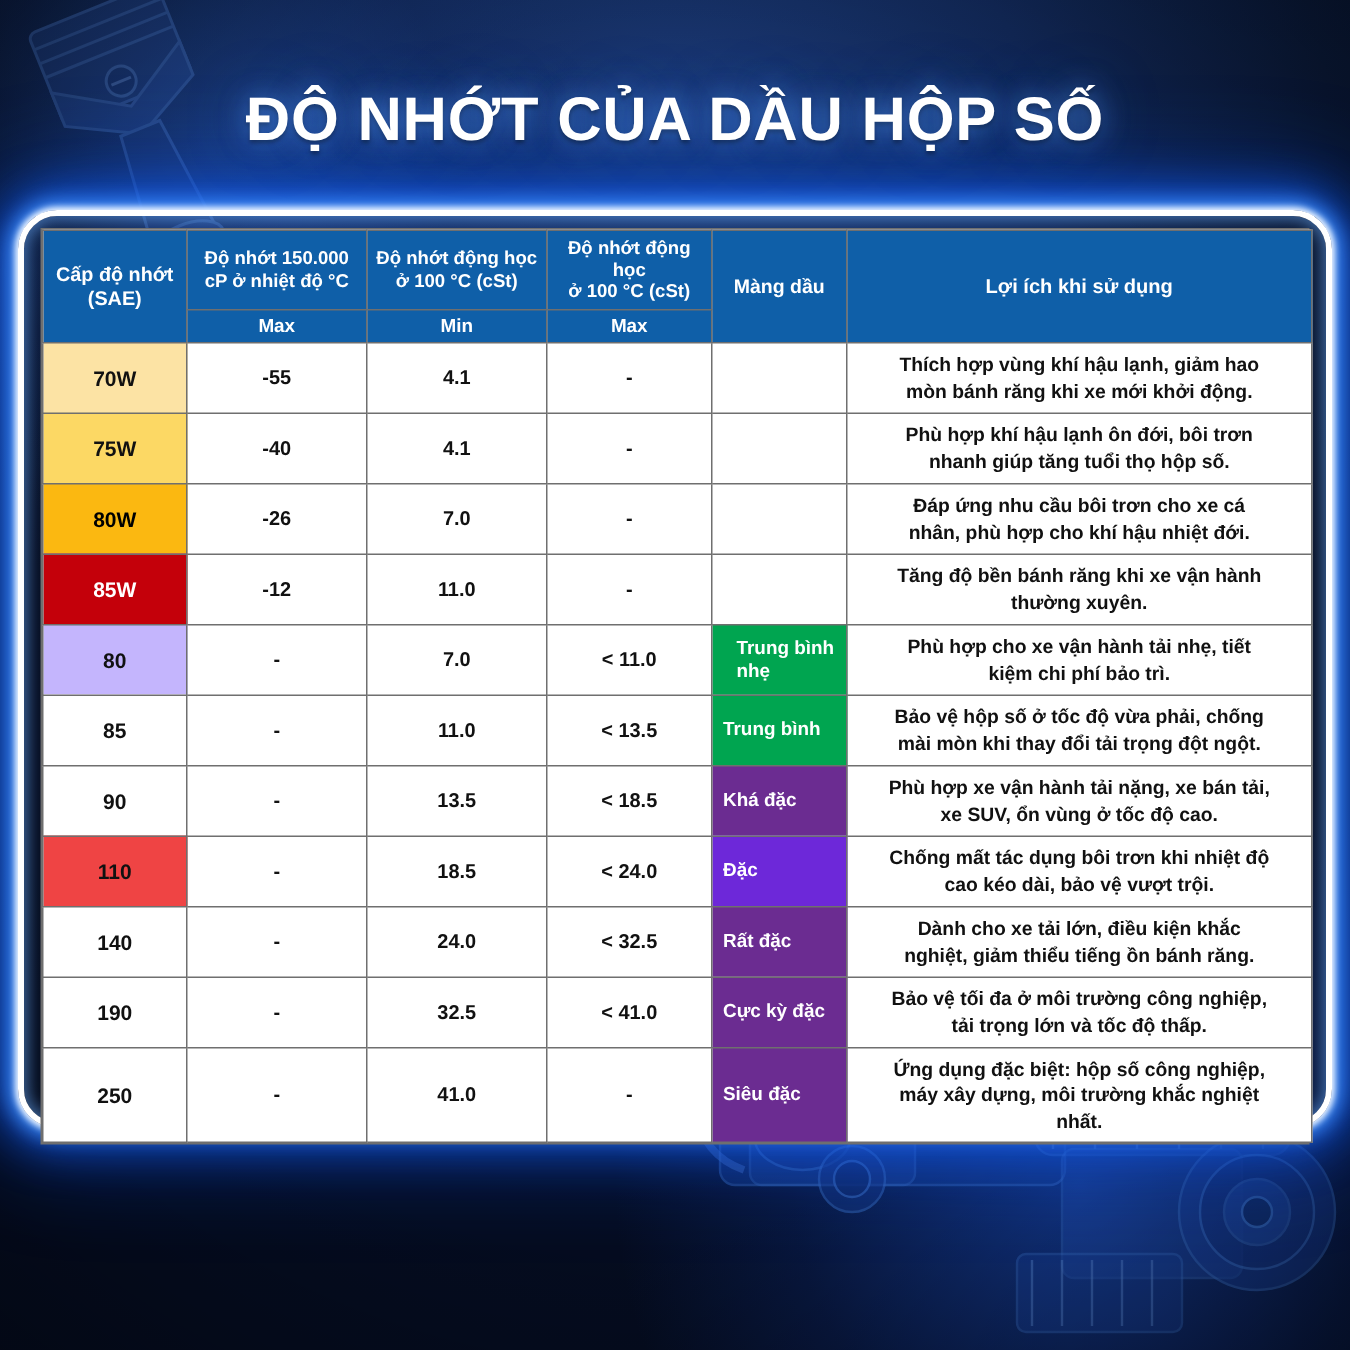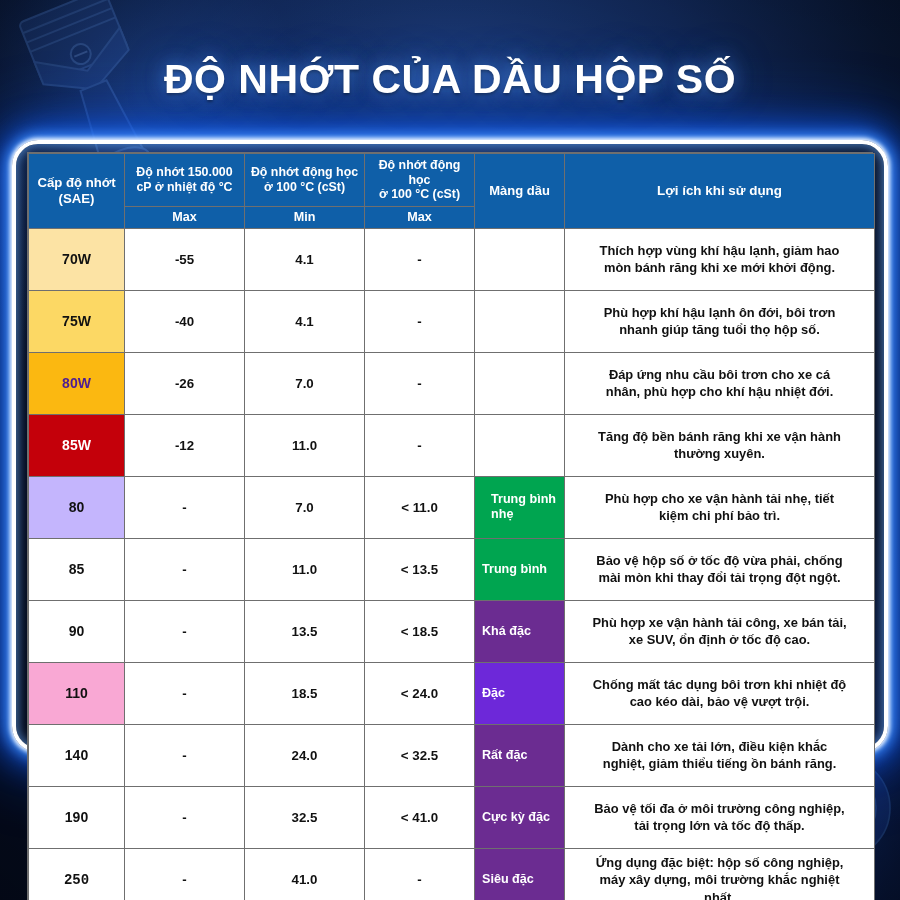--- a/index.html
+++ b/index.html
@@ -134,21 +134,21 @@
   .hd-sub   { font-size: 12.6px; font-weight: bold; padding: 3px 2px; }
   .hd-film  { font-size: 13px; }
   .hd-ben   { font-size: 13.4px; }
 
   
   .c-sae {
     text-align: center;
     font-weight: bold;
     font-size: 14px;
     color: #111111;
-    height: 62px;
+    height: 47px;
   }
   .c-num {
     text-align: center;
     font-weight: bold;
     font-size: 13.3px;
     color: #111111;
   }
   .c-film {
     font-weight: bold;
     font-size: 12.6px;
@@ -291,21 +291,21 @@
           </tr>
           <tr>
             <td class="c-sae" style="background: rgb(252, 216, 100); color: rgb(17, 17, 17); margin-left: 28px;">75W</td>
             <td class="c-num">-40</td>
             <td class="c-num">4.1</td>
             <td class="c-num">-</td>
             <td class="c-film empty" style="background: rgb(255, 255, 255);"></td>
             <td class="c-ben">Phù hợp khí hậu lạnh ôn đới, bôi trơn nhanh giúp tăng tuổi thọ hộp số.</td>
           </tr>
           <tr>
-            <td class="c-sae" style="background: rgb(251, 184, 17); color: #4c1d95;">80W</td>
+            <td class="c-sae" style="background: rgb(251, 184, 17); color: #000000;">80W</td>
             <td class="c-num">-26</td>
             <td class="c-num">7.0</td>
             <td class="c-num">-</td>
             <td class="c-film empty" style="background: rgb(255, 255, 255);"></td>
             <td class="c-ben">Đáp ứng nhu cầu bôi trơn cho xe cá nhân, phù hợp cho khí hậu nhiệt đới.</td>
           </tr>
           <tr>
             <td class="c-sae" style="background: rgb(196, 0, 10); color: rgb(255, 255, 255);">85W</td>
             <td class="c-num">-12</td>
             <td class="c-num">11.0</td>
@@ -328,24 +328,24 @@
             <td class="c-num">&lt; 13.5</td>
             <td class="c-film" style="background: rgb(0, 165, 80);">Trung bình</td>
             <td class="c-ben">Bảo vệ hộp số ở tốc độ vừa phải, chống mài mòn khi thay đổi tải trọng đột ngột.</td>
           </tr>
           <tr>
             <td class="c-sae" style="background: rgb(255, 255, 255); color: rgb(17, 17, 17);">90</td>
             <td class="c-num">-</td>
             <td class="c-num">13.5</td>
             <td class="c-num">&lt; 18.5</td>
             <td class="c-film" style="background: rgb(107, 44, 145);">Khá đặc</td>
-            <td class="c-ben">Phù hợp xe vận hành tải công, xe bán tải, xe SUV, ổn định ở tốc độ cao.</td>
-          </tr>
-          <tr>
-            <td class="c-sae" style="background: #f9a8d4; color: rgb(17, 17, 17);">110</td>
+            <td class="c-ben">Phù hợp xe vận hành tải nặng, xe bán tải, xe SUV, ổn vùng ở tốc độ cao.</td>
+          </tr>
+          <tr>
+            <td class="c-sae" style="background: #ef4444; color: rgb(17, 17, 17);">110</td>
             <td class="c-num">-</td>
             <td class="c-num">18.5</td>
             <td class="c-num">&lt; 24.0</td>
             <td class="c-film" style="background: #6d28d9;">Đặc</td>
             <td class="c-ben">Chống mất tác dụng bôi trơn khi nhiệt độ cao kéo dài, bảo vệ vượt trội.</td>
           </tr>
           <tr>
             <td class="c-sae" style="background: rgb(255, 255, 255); color: rgb(17, 17, 17);">140</td>
             <td class="c-num">-</td>
             <td class="c-num">24.0</td>
@@ -355,21 +355,21 @@
           </tr>
           <tr>
             <td class="c-sae" style="background: rgb(255, 255, 255); color: rgb(17, 17, 17);">190</td>
             <td class="c-num">-</td>
             <td class="c-num">32.5</td>
             <td class="c-num">&lt; 41.0</td>
             <td class="c-film" style="background: rgb(107, 44, 145);">Cực kỳ đặc</td>
             <td class="c-ben">Bảo vệ tối đa ở môi trường công nghiệp, tải trọng lớn và tốc độ thấp.</td>
           </tr>
           <tr>
-            <td class="c-sae" style="background: rgb(255, 255, 255); color: rgb(17, 17, 17); font-family: Liberation Mono, monospace;">250</td>
+            <td class="c-sae" style="background: rgb(255, 255, 255); color: rgb(17, 17, 17);">250</td>
             <td class="c-num">-</td>
             <td class="c-num">41.0</td>
             <td class="c-num">-</td>
             <td class="c-film" style="background: rgb(107, 44, 145);">Siêu đặc</td>
             <td class="c-ben">Ứng dụng đặc biệt: hộp số công nghiệp, máy xây dựng, môi trường khắc nghiệt nhất.</td>
           </tr>
         </tbody>
     </table>
   </div>
 

